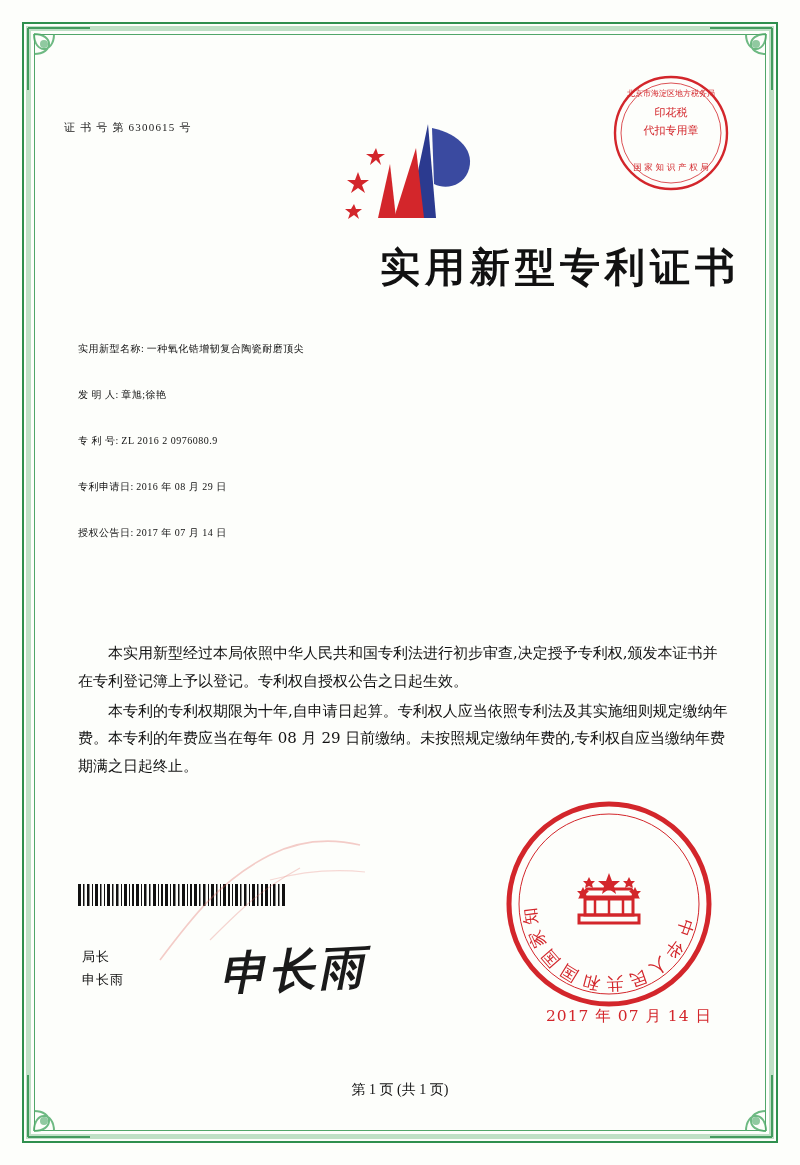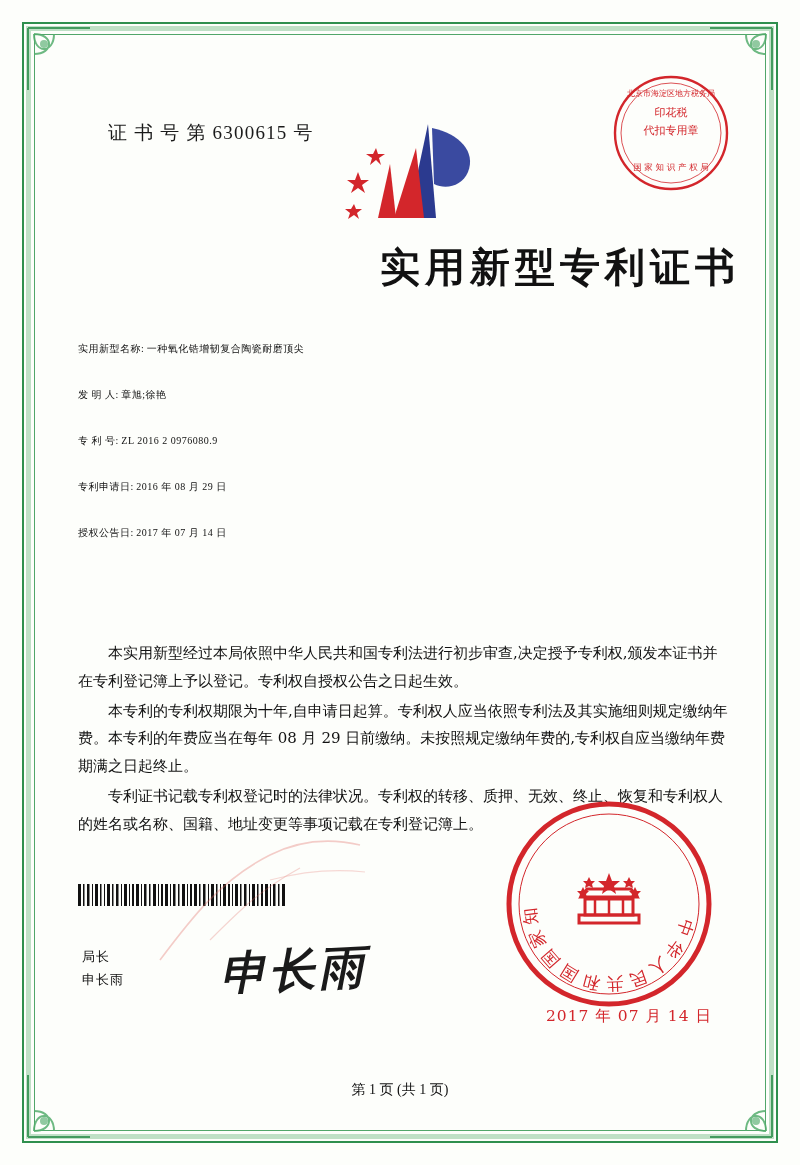--- a/index.html
+++ b/index.html
@@ -44,24 +44,23 @@
 
   
   .content {
     position: absolute;
     left: 60px; top: 60px; right: 60px; bottom: 60px;
   }
 
   .cert-no {
     position: absolute;
     left: 4px; top: 60px;
-    font-size: 19px;
+    font-size: 11px;
     letter-spacing: 1.2px;
     color: #1a1a1a;
-    margin-left: 44px;
   }
 
   
   .logo {
     position: absolute;
     left: 268px; top: 58px;
     width: 160px; height: 110px;
   }
 
   
@@ -239,21 +238,20 @@
       </div>
       <div class="field">
         <span class="lbl">授权公告日:</span>
         <span class="val">2017 年 07 月 14 日</span>
       </div>
     </div>
 
     <div class="paras">
       <div class="para">本实用新型经过本局依照中华人民共和国专利法进行初步审查,决定授予专利权,颁发本证书并在专利登记簿上予以登记。专利权自授权公告之日起生效。</div>
       <div class="para">本专利的专利权期限为十年,自申请日起算。专利权人应当依照专利法及其实施细则规定缴纳年费。本专利的年费应当在每年 08 月 29 日前缴纳。未按照规定缴纳年费的,专利权自应当缴纳年费期满之日起终止。</div>
-      <div class="para">专利证书记载专利权登记时的法律状况。专利权的转移、质押、无效、终止、恢复和专利权人的姓名或名称、国籍、地址变更等事项记载在专利登记簿上。</div>
     </div>
 
     <svg class="barcode" viewBox="0 0 210 22" preserveAspectRatio="none">
       <g fill="#111">
         <rect x="0" y="0" width="3" height="22"></rect>
           <rect x="5" y="0" width="1.5" height="22"></rect>
         <rect x="9" y="0" width="2.5" height="22"></rect>
           <rect x="14" y="0" width="1" height="22"></rect>
         <rect x="17" y="0" width="3" height="22"></rect>
           <rect x="22" y="0" width="1.5" height="22"></rect>

